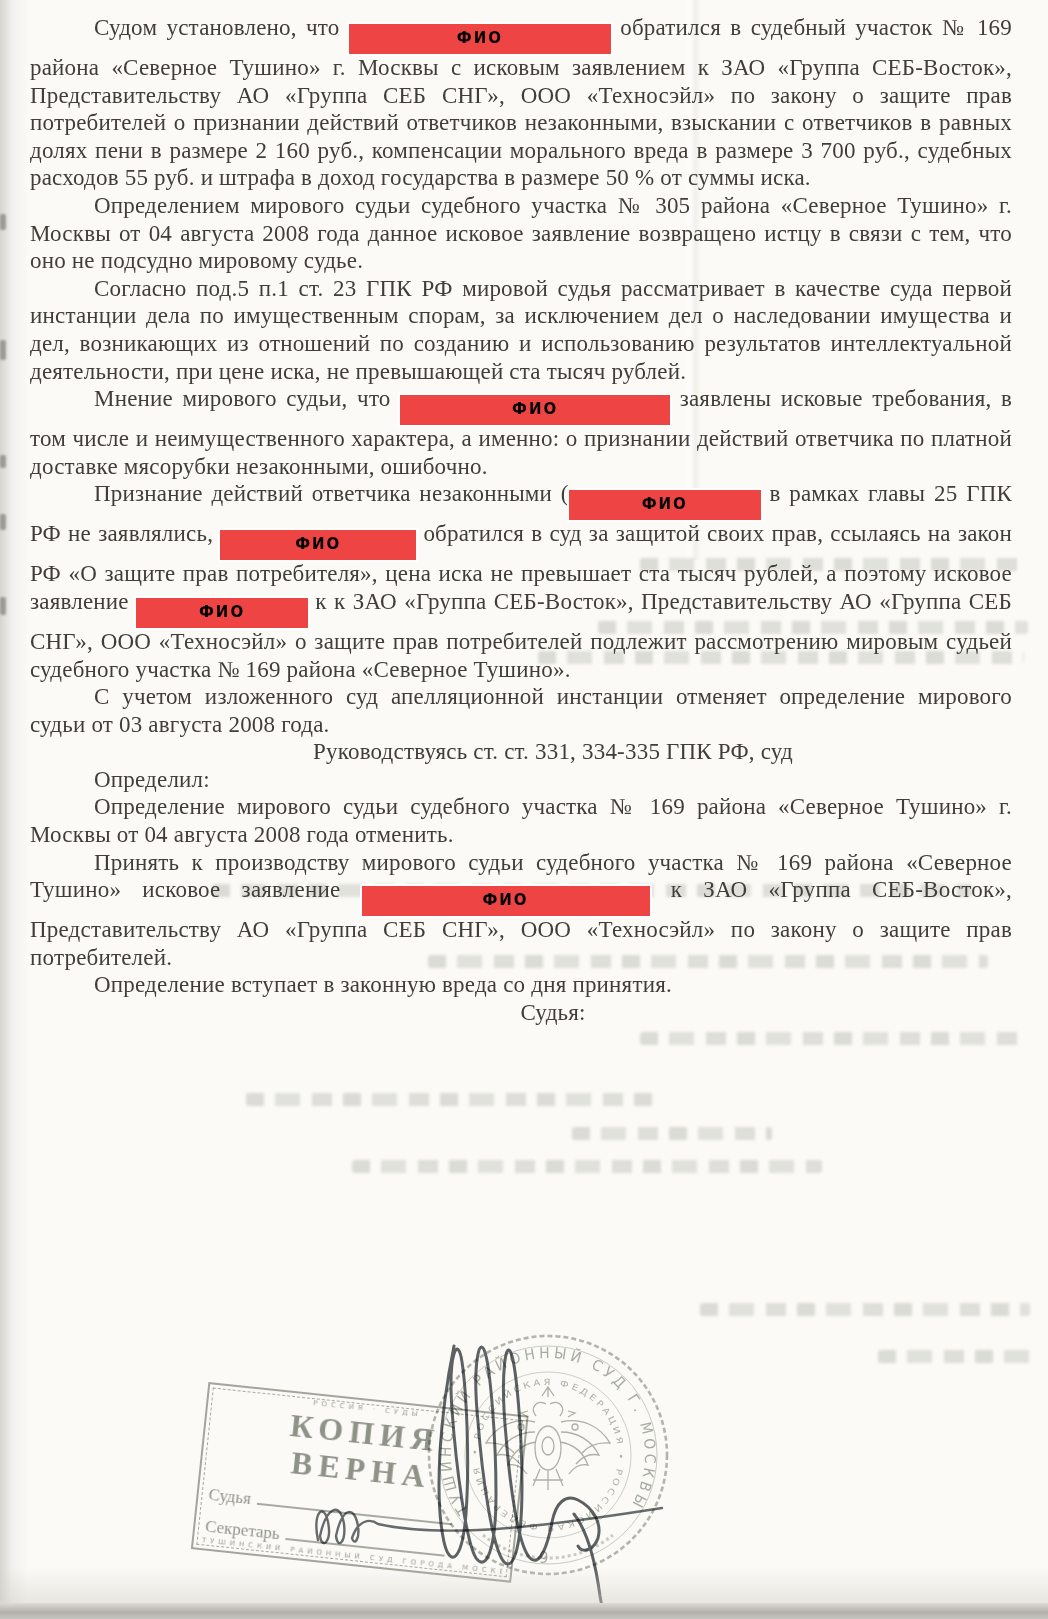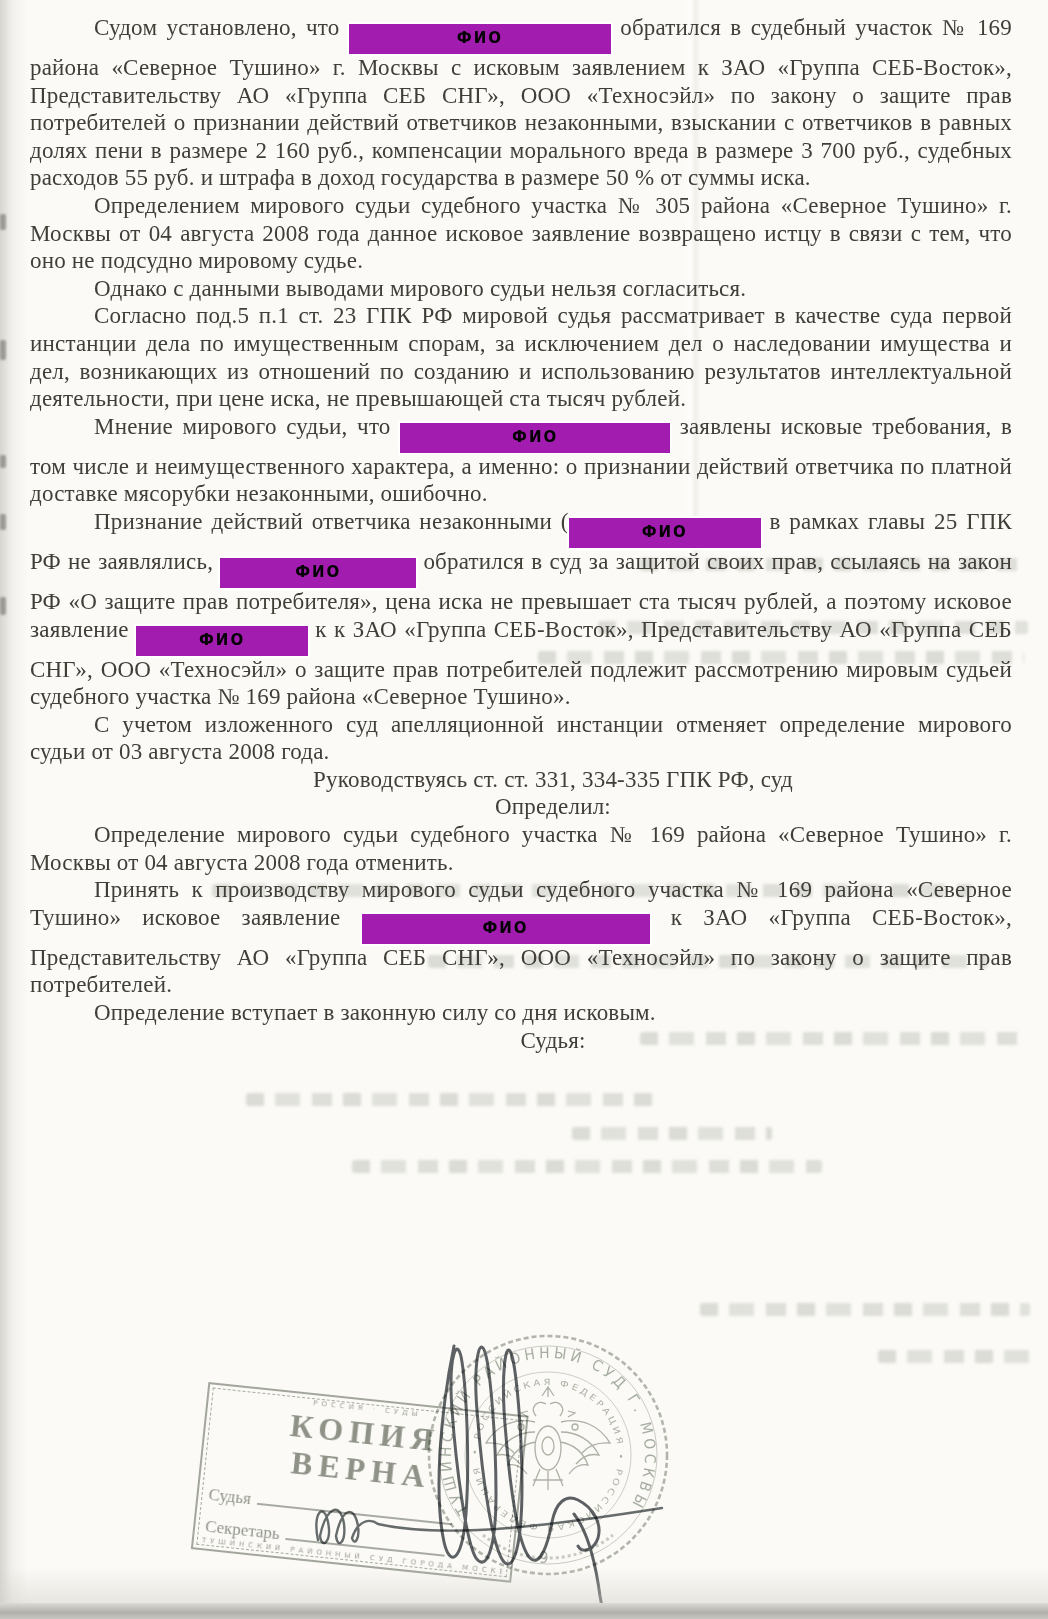--- a/index.html
+++ b/index.html
@@ -36,26 +36,26 @@
   .s11{left:878px;top:1350px;width:162px}
 
   
   .doc{position:absolute;left:30px;top:14px;width:982px;z-index:2;
     font-size:23px;line-height:27.6px;color:#413e38;text-align:justify;
     letter-spacing:.2px;}
   .doc p{margin:0;text-indent:64px;}
   .p2{margin-top:17px}.p3{margin-top:21px}.p4{margin-top:32px}.p5{margin-top:33px}
   .p6{margin-top:24px}.p7{margin-top:56px}.p8{margin-top:36px}
   .p9{margin-top:6px;text-align:center}
-  .opredelil{margin-top:30px;text-align:center;text-indent:0}
+  .opredelil{margin-top:30px;text-align:left;text-indent:0}
   .p10{margin-top:28px}.p11{margin-top:2px}
   .p12{margin-top:2px;text-align:left}
   .p13{margin-top:74px;text-align:center}
 
-  .red{display:inline-block;background:#a21caf;text-align:center;text-indent:0;
+  .red{display:inline-block;background:#ef4444;text-align:center;text-indent:0;
     font-family:"DejaVu Sans","Liberation Sans",sans-serif;font-weight:800;
     font-size:15px;letter-spacing:2px;color:#000;height:30px;line-height:28px;
     vertical-align:-8px;box-shadow:0 0 0 2px #fff;}
   .r1{width:262px}.r2{width:270px}.r3{width:192px}.r4{width:196px}
   .r5{width:172px}.r6{width:158px;height:52px;line-height:24px;vertical-align:-30px}
   .r7{width:288px}
 
   
   .copy-stamp{position:absolute;left:204px;top:1386px;width:318px;height:164px;z-index:3;
     transform:rotate(6deg);transform-origin:40px 40px;
@@ -93,30 +93,29 @@
   <div class="smudge s6"></div>
   <div class="smudge s7"></div>
   <div class="smudge s8"></div>
   <div class="smudge s9"></div>
   <div class="smudge s10"></div>
   <div class="smudge s11"></div>
 
   <div class="doc">
       <p class="p1">Судом установлено, что <span class="red r1">ФИО</span> обратился в судебный участок № 169 района «Северное Тушино» г. Москвы с исковым заявлением к  ЗАО «Группа СЕБ-Восток», Представительству АО «Группа СЕБ СНГ», ООО «Техносэйл» по закону о защите прав потребителей  о признании действий ответчиков незаконными, взыскании с ответчиков в равных долях пени в размере 2 160 руб., компенсации морального вреда в размере 3 700 руб.,  судебных расходов 55 руб. и штрафа в доход государства в размере 50 % от суммы иска.</p>
       <p class="p2">Определением мирового судьи  судебного участка № 305 района «Северное Тушино» г. Москвы от 04 августа 2008 года данное исковое заявление возвращено истцу в связи с тем, что оно не подсудно мировому судье.</p>
-      <p class="p3">Однако с данными выводами мирового судьи нельзя согласиться.</p>
       <p class="p4">Согласно под.5 п.1 ст. 23 ГПК РФ мировой судья рассматривает в качестве суда первой инстанции дела по имущественным спорам, за исключением дел о наследовании имущества и дел, возникающих из отношений по созданию и использованию результатов интеллектуальной деятельности, при цене иска, не превышающей ста тысяч рублей.</p>
       <p class="p5">Мнение мирового судьи, что <span class="red r2">ФИО</span> заявлены исковые требования,  в том числе и неимущественного характера, а именно: о признании действий ответчика по платной доставке мясорубки незаконными, ошибочно.</p>
       <p class="p6">Признание   действий ответчика незаконными (<span class="red r3">ФИО</span> в рамках главы 25 ГПК РФ не заявлялись, <span class="red r4">ФИО</span> обратился в суд за защитой своих прав, ссылаясь на закон РФ «О защите прав потребителя»,  цена иска не превышает ста тысяч рублей, а поэтому исковое заявление <span class="red r5">ФИО</span> к к ЗАО «Группа СЕБ-Восток», Представительству АО «Группа СЕБ СНГ», ООО «Техносэйл»  о защите прав потребителей подлежит рассмотрению мировым судьей судебного участка № 169 района «Северное Тушино».</p>
       <p class="p8">С учетом изложенного суд апелляционной инстанции отменяет определение мирового судьи от 03 августа 2008 года.</p>
       <p class="p9">Руководствуясь ст. ст. 331, 334-335  ГПК РФ, суд</p>
       <p class="opredelil">Определил:</p>
       <p class="p10">Определение мирового судьи  судебного участка № 169 района «Северное Тушино» г. Москвы от 04 августа 2008 года отменить.</p>
       <p class="p11">Принять к производству мирового судьи судебного   участка № 169 района «Северное Тушино» исковое заявление <span class="red r7">ФИО</span> к ЗАО «Группа СЕБ-Восток», Представительству АО «Группа СЕБ СНГ», ООО «Техносэйл» по закону о защите прав потребителей.</p>
-      <p class="p12">Определение  вступает в законную силу со дня исковым.</p>
+      <p class="p12">Определение  вступает в законную вреда со дня принятия.</p>
       <p class="p13">Судья:</p>
     </div>
 
   <div class="copy-stamp">
     <div class="stamp-inner">
       <div class="stamp-micro">РОССИЯ · СУДЫ</div>
       <div class="stamp-title">КОПИЯ ВЕРНА</div>
       <div class="stamp-field">
         <span>Судья</span><span class="sline sl1"></span>
       </div>

